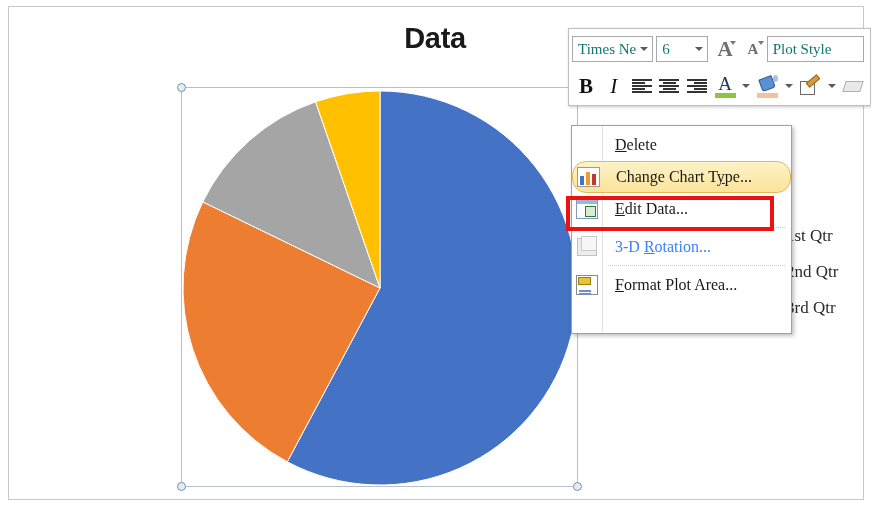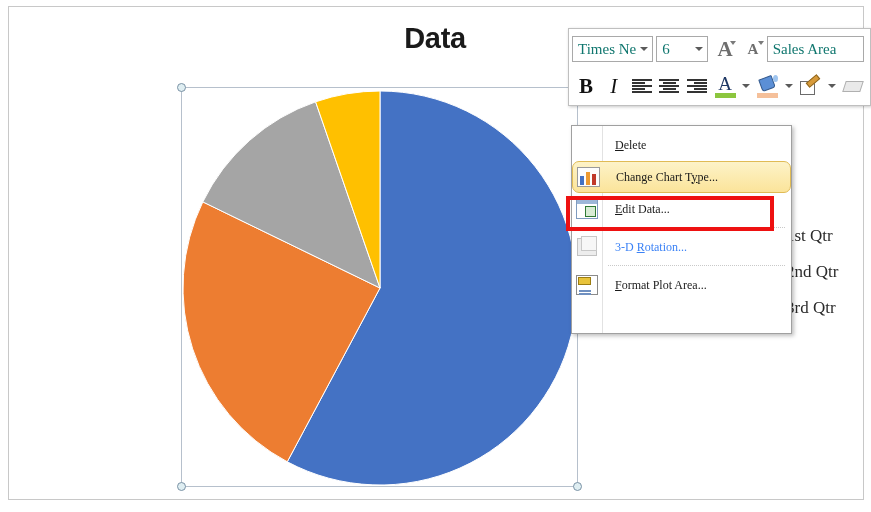--- a/index.html
+++ b/index.html
@@ -78,25 +78,25 @@
 
   
   .ctx-menu{position:absolute;left:571px;top:125px;width:221px;height:209px;
     background:#ffffff;border:1px solid #a0a0a0;box-sizing:border-box;
     box-shadow:2px 2px 4px rgba(0,0,0,0.25);}
   .ctx-gutter{position:absolute;left:0;top:0;width:30px;height:100%;background:#ffffff;
     border-right:1px solid #e2e2e2;}
   .ctx-item{position:relative;height:32px;display:flex;align-items:center;box-sizing:border-box;}
   .ctx-ico{width:30px;height:32px;display:flex;align-items:center;justify-content:center;
     flex:0 0 auto;position:relative;z-index:2;}
-  .ctx-label{font-family:"Liberation Serif",serif;font-size:12px;color:#1a1a1a;
+  .ctx-label{font-family:"Liberation Serif",serif;font-size:16px;color:#1a1a1a;
     padding-left:13px;white-space:nowrap;position:relative;z-index:2;}
   .ctx-item.disabled .ctx-label{color:#3b82f6;}
   .ctx-item.highlight{background:linear-gradient(#fdf3c8,#fbe49a);
-    border:1px solid #e0bb55;border-radius:7px;}
+    border:1px solid #e0bb55;border-radius:14px;}
   .ctx-sep{height:1px;margin:2px 6px 2px 36px;border-top:1px dotted #c9c9c9;}
   .ctx-underline{text-decoration:underline;}
 
   
   .red-box{position:absolute;left:566px;top:196px;width:208px;height:35px;
     border:4px solid #ee1111;box-sizing:border-box;pointer-events:none;z-index:30;}
 
   
   .ico-sq{width:20px;height:18px;position:relative;}
   .ic-reset{background:linear-gradient(#fdfdfd,#e8e8e8);border:1px solid #9a9a9a;}
@@ -192,21 +192,21 @@
       </div>
       <div class="tb-btn">
         <span class="grow-a">A</span>
         <span class="mini-tri"></span>
       </div>
       <div class="tb-btn">
         <span class="shrink-a">A</span>
         <span class="mini-tri"></span>
       </div>
       <div class="combo cb-plot">
-        <span class="ctext">Sales Area</span>
+        <span class="ctext">Plot Style</span>
       </div>
     </div>
     <div class="tb-row">
       <div class="tb-btn">
         <span class="bold-b">B</span>
       </div>
       <div class="tb-btn">
         <span class="ital-i">I</span>
       </div>
       <div class="tb-btn">

